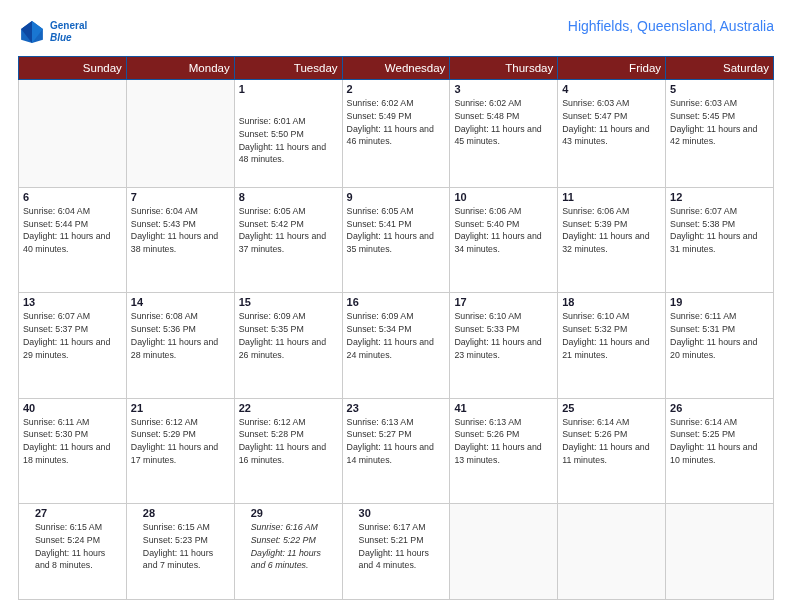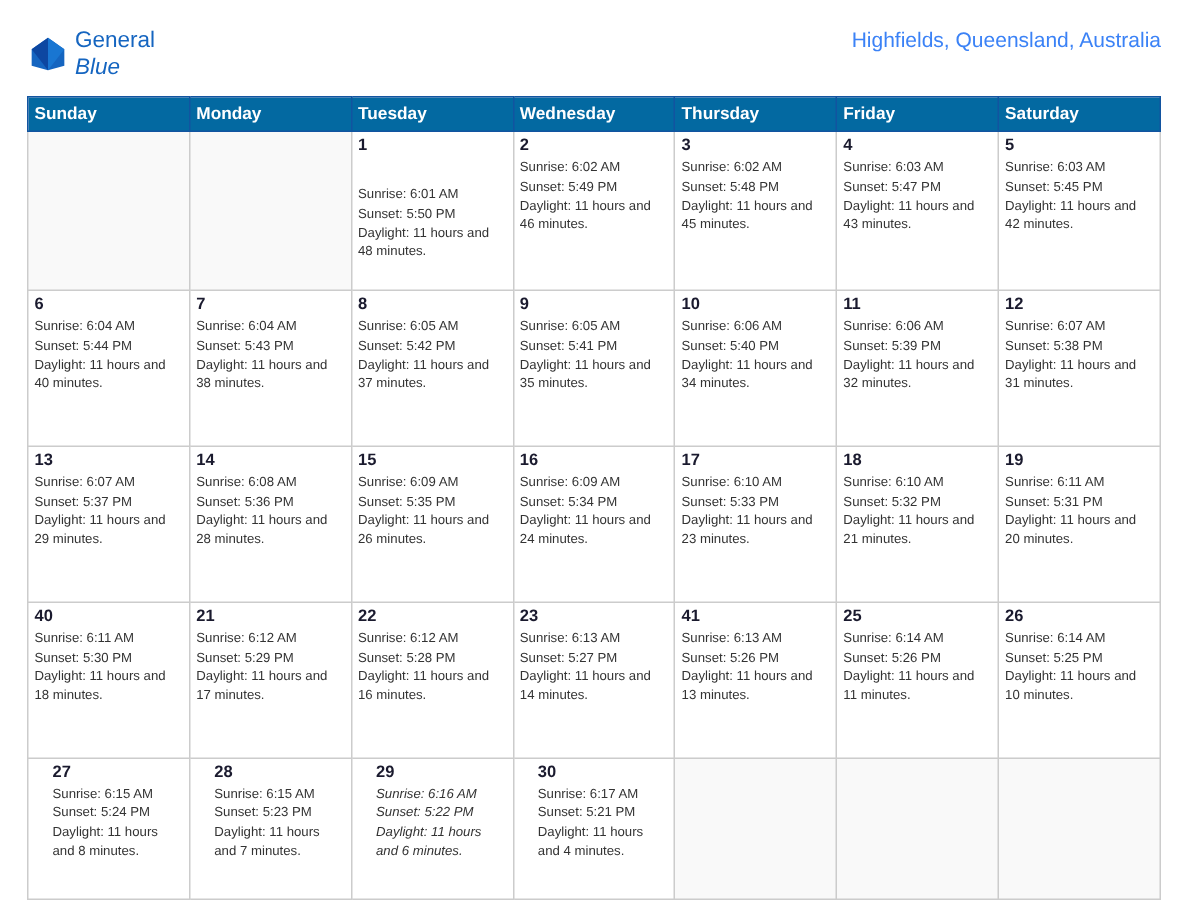--- a/index.html
+++ b/index.html
@@ -22,22 +22,22 @@
       justify-content: space-between;
       align-items: flex-start;
       margin-bottom: 10px;
     }
     .logo {
       display: flex;
       align-items: center;
       gap: 4px;
     }
     .logo-text {
-      font-size: 15px;
-      font-weight: normal;
+      font-size: 10px;
+      font-weight: bold;
       color: #1a1a2e;
       line-height: 1.2;
     }
     .logo-text span {
       color: #1565c0;
     }
     .logo-icon {
       width: 28px;
       height: 28px;
     }
@@ -55,26 +55,26 @@
       color: #3b82f6;
     }
     .calendar {
       flex: 1;
       border: 1px solid #ccc;
       border-collapse: collapse;
       width: 100%;
       table-layout: fixed;
     }
     .calendar th {
-      background: #0369a1;
+      background: #7f1d1d;
       color: #fff;
       font-size: 11.5px;
-      font-weight: bold;
+      font-weight: normal;
       padding: 5px 4px;
-      text-align: left;
+      text-align: right;
       border: 1px solid #1254a0;
     }
     .calendar td {
       vertical-align: top;
       border: 1px solid #ccc;
       padding: 3px 4px;
       font-size: 9px;
       color: #333;
       height: 88px;
     }

